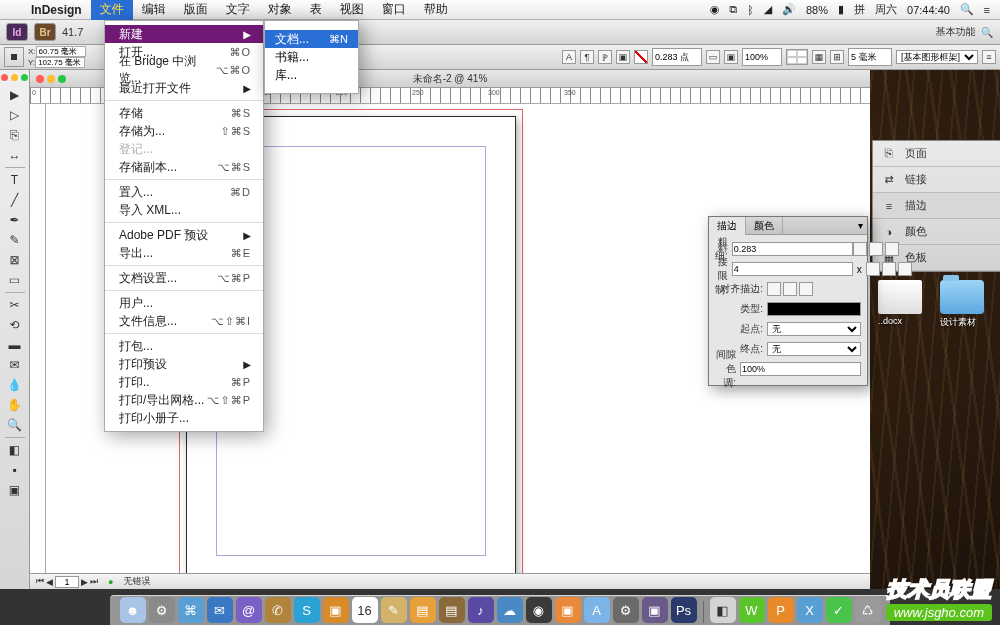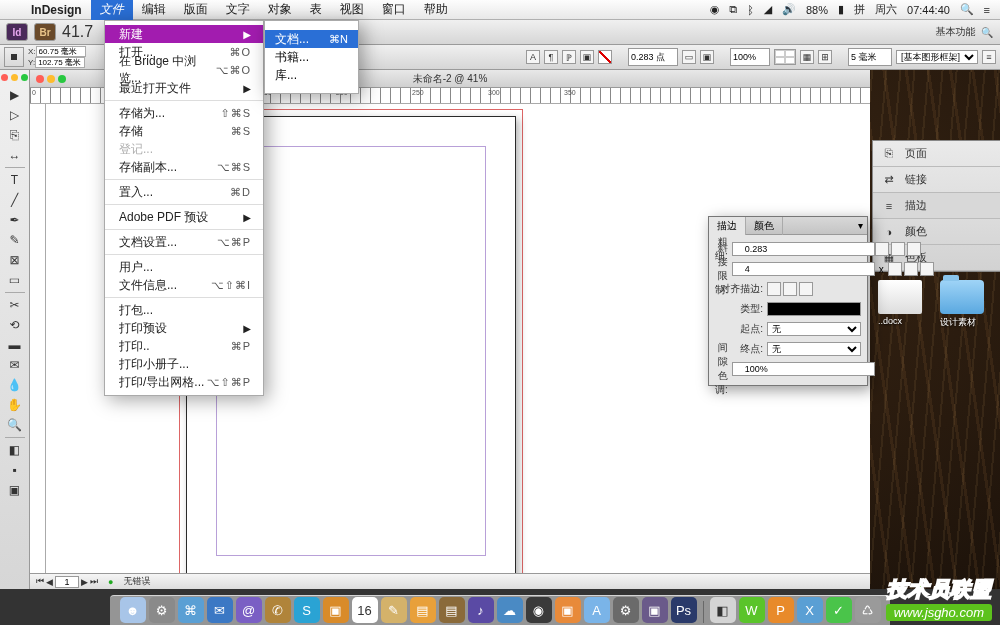--- a/index.html
+++ b/index.html
@@ -3,44 +3,44 @@
 <meta charset="utf-8">
 <style>
 * { margin:0; padding:0; box-sizing:border-box; font-family:"Heiti SC","Microsoft YaHei",Arial,sans-serif; -webkit-font-smoothing:antialiased; }
 body { width:1000px; height:625px; overflow:hidden; background:#333; position:relative; }
 
 
 .mac-menu { height:20px; background:linear-gradient(#fdfdfd,#e8e8e8); border-bottom:1px solid #b0b0b0; display:flex; align-items:center; font-size:12px; color:#222; }
 .mac-menu .apple { width:22px; text-align:center; }
 .mac-menu .app-name { font-weight:bold; padding:0 9px; }
 .mac-menu .mitem { padding:0 9px; height:20px; display:flex; align-items:center; }
-.mac-menu .mitem.active { background:#2a6fd6; color:#ffffff;font-style:italic; }
+.mac-menu .mitem.active { background:#2a6fd6; color:#fde047; }
 .mac-menu .right { margin-left:auto; display:flex; align-items:center; gap:10px; padding-right:10px; font-size:11px; }
 .mac-menu .right span { display:inline-flex; align-items:center; }
 
 
 .appbar { height:25px; background:linear-gradient(#f0f0f0,#d6d6d6); border-bottom:1px solid #9a9a9a; display:flex; align-items:center; padding:0 6px; font-size:10px; color:#333; gap:6px; }
 .appbar .badge { display:inline-flex; align-items:center; justify-content:center; width:22px; height:18px; border:1px solid #9a9a9a; background:#fafafa; border-radius:3px; font-size:10px; font-weight:bold; }
-.appbar .pct { font-size:16px; }
+.appbar .pct { font-size:11px; }
 
 .controlbar { height:25px; background:linear-gradient(#f0f0f0,#d6d6d6); border-bottom:1px solid #9a9a9a; display:flex; align-items:center; padding:0 4px; font-size:9px; color:#333; }
 .controlbar .xyblock { display:flex; flex-direction:column; font-size:8px; line-height:11px; margin-left:4px; }
 .controlbar .xyblock .row { display:flex; align-items:center; }
 .controlbar .xyblock input { width:50px; height:11px; border:1px solid #aaa; background:#fff; font-size:8px; padding:0 2px; }
 .cb-right { display:flex; align-items:center; gap:4px; margin-left:auto; }
 .cb-right .mini { width:14px; height:14px; border:1px solid #999; background:#f5f5f5; display:flex; align-items:center; justify-content:center; font-size:9px; }
-.cb-right input { height:14px; width:50px; border:1px solid #999; background:#fff; font-size:9px; padding:8px 2px;margin-left:12px; }
+.cb-right input { height:14px; width:50px; border:1px solid #999; background:#fff; font-size:9px; padding:8px 2px; }
 .cb-right select { height:14px; border:1px solid #999; background:#fff; font-size:9px; }
 .cb-right .grid4 { display:grid; grid-template-columns:repeat(2,10px); grid-template-rows:repeat(2,7px); gap:0; border:1px solid #999; }
 .cb-right .grid4 div { border:1px solid #ccc; background:#fff; }
 
 
 .dropdown { position:absolute; top:20px; left:104px; width:160px; background:#fff; border:1px solid #aaa; box-shadow:4px 4px 18px rgba(0,0,0,0.35); font-size:12px; z-index:50; padding:4px 0; }
 .dropdown .row { display:flex; align-items:center; height:18px; padding:0 12px 0 14px; color:#222; }
-.dropdown .row.hl { background:#a21caf; color:#fff; }
+.dropdown .row.hl { background:#701a75; color:#fff; }
 .dropdown .row.dis { color:#b0b0b0; }
 .dropdown .row .arrow { margin-left:auto; font-size:10px; }
 .dropdown .row .sc { margin-left:auto; font-size:11px; letter-spacing:1px; color:#555; }
 .dropdown hr { border:none; border-top:1px solid #ddd; margin:3px 0; }
 
 .submenu { position:absolute; top:20px; left:264px; width:95px; background:#fff; border:1px solid #aaa; box-shadow:4px 4px 18px rgba(0,0,0,0.35); font-size:12px; z-index:51; padding:9px 0; }
 .submenu .row { display:flex; align-items:center; height:18px; padding:0 10px; }
 .submenu .row.hl { background:#2a6fd6; color:#fff; }
 .submenu .row .sc { margin-left:auto; font-size:11px; color:#fff; }
 
@@ -89,21 +89,21 @@
 .folder.doc .ficon::before { display:none; }
 
 
 .stroke-panel { position:absolute; top:146px; right:132px; width:160px; background:#e6e6e6; border:1px solid #777; box-shadow:4px 4px 14px rgba(0,0,0,0.4); z-index:30; font-size:10px; }
 .stroke-panel .sp-tabs { height:18px; background:linear-gradient(#d8d8d8,#c4c4c4); display:flex; align-items:center; border-bottom:1px solid #999; }
 .stroke-panel .sp-tabs .t { padding:0 8px; height:18px; display:flex; align-items:center; border-right:1px solid #aaa; font-size:10px; }
 .stroke-panel .sp-tabs .t.active { background:#e6e6e6; }
 .stroke-panel .sp-body { padding:5px 6px; }
 .stroke-panel .sp-row { display:flex; align-items:center; height:18px; margin-bottom:2px; }
 .stroke-panel .sp-row label { width:48px; text-align:right; margin-right:4px; color:#333; font-size:10px; }
-.stroke-panel .sp-row input { flex:1; height:14px; border:1px solid #999; background:#fff; font-size:9px; padding:0 12px; }
+.stroke-panel .sp-row input { flex:1; height:14px; border:1px solid #999; background:#fff; font-size:9px; padding:0 1px; }
 .stroke-panel .sp-row select { flex:1; height:14px; border:1px solid #999; background:#fff; font-size:9px; }
 .stroke-panel .sp-row .btns { display:flex; gap:2px; }
 .stroke-panel .sp-row .btns span { width:14px; height:14px; border:1px solid #999; background:#f5f5f5; display:inline-block; }
 .stroke-panel .sp-row .swatch { width:18px; height:12px; border:1px solid #999; background:#fff; position:relative; }
 .stroke-panel .sp-row .swatch::after { content:""; position:absolute; left:0; top:0; right:0; bottom:0; background:linear-gradient(45deg,transparent 45%,#d00 45%,#d00 55%,transparent 55%); }
 
 
 .dock { position:absolute; bottom:0; left:0; right:0; height:36px; display:flex; align-items:flex-end; justify-content:center; z-index:60; }
 .dock-bg { position:absolute; bottom:0; left:50%; transform:translateX(-50%); width:780px; height:30px; background:rgba(230,230,230,0.55); border-top:1px solid rgba(255,255,255,0.6); border-radius:4px 4px 0 0; }
 .dock-icons { position:relative; display:flex; gap:3px; padding-bottom:2px; align-items:flex-end; }
@@ -208,44 +208,51 @@
     <div class="row">
       <span>在 Bridge 中浏览...</span>
       <span class="sc">⌥⌘O</span>
     </div>
     <div class="row">
       <span>最近打开文件</span>
       <span class="arrow">▶</span>
     </div>
     <hr>
     <div class="row">
+      <span>存储</span>
+      <span class="sc">⌘S</span>
+    </div>
+    <div class="row">
       <span>存储为...</span>
       <span class="sc">⇧⌘S</span>
     </div>
-    <div class="row">
-      <span>存储</span>
-      <span class="sc">⌘S</span>
-    </div>
     <div class="row dis">
       <span>登记...</span>
     </div>
     <div class="row">
       <span>存储副本...</span>
       <span class="sc">⌥⌘S</span>
     </div>
     <hr>
     <div class="row">
       <span>置入...</span>
       <span class="sc">⌘D</span>
     </div>
+    <div class="row">
+      <span>导入 XML...</span>
+    </div>
     <hr>
     <div class="row">
       <span>Adobe PDF 预设</span>
       <span class="arrow">▶</span>
     </div>
+    <div class="row">
+      <span>导出...</span>
+      <span class="sc">⌘E</span>
+    </div>
     <hr>
     <div class="row">
       <span>文档设置...</span>
       <span class="sc">⌥⌘P</span>
     </div>
     <hr>
     <div class="row">
       <span>用户...</span>
     </div>
     <div class="row">
@@ -258,25 +265,25 @@
     </div>
     <div class="row">
       <span>打印预设</span>
       <span class="arrow">▶</span>
     </div>
     <div class="row">
       <span>打印..</span>
       <span class="sc">⌘P</span>
     </div>
     <div class="row">
-      <span>打印小册子...</span>
-    </div>
-    <div class="row">
       <span>打印/导出网格...</span>
       <span class="sc">⌥⇧⌘P</span>
+    </div>
+    <div class="row">
+      <span>打印小册子...</span>
     </div>
   </div>
 <div class="submenu" id="new-submenu">
     <div class="row hl">
       <span>文档...</span>
       <span class="sc">⌘N</span>
     </div>
     <div class="row">
       <span>书籍...</span>
     </div>

